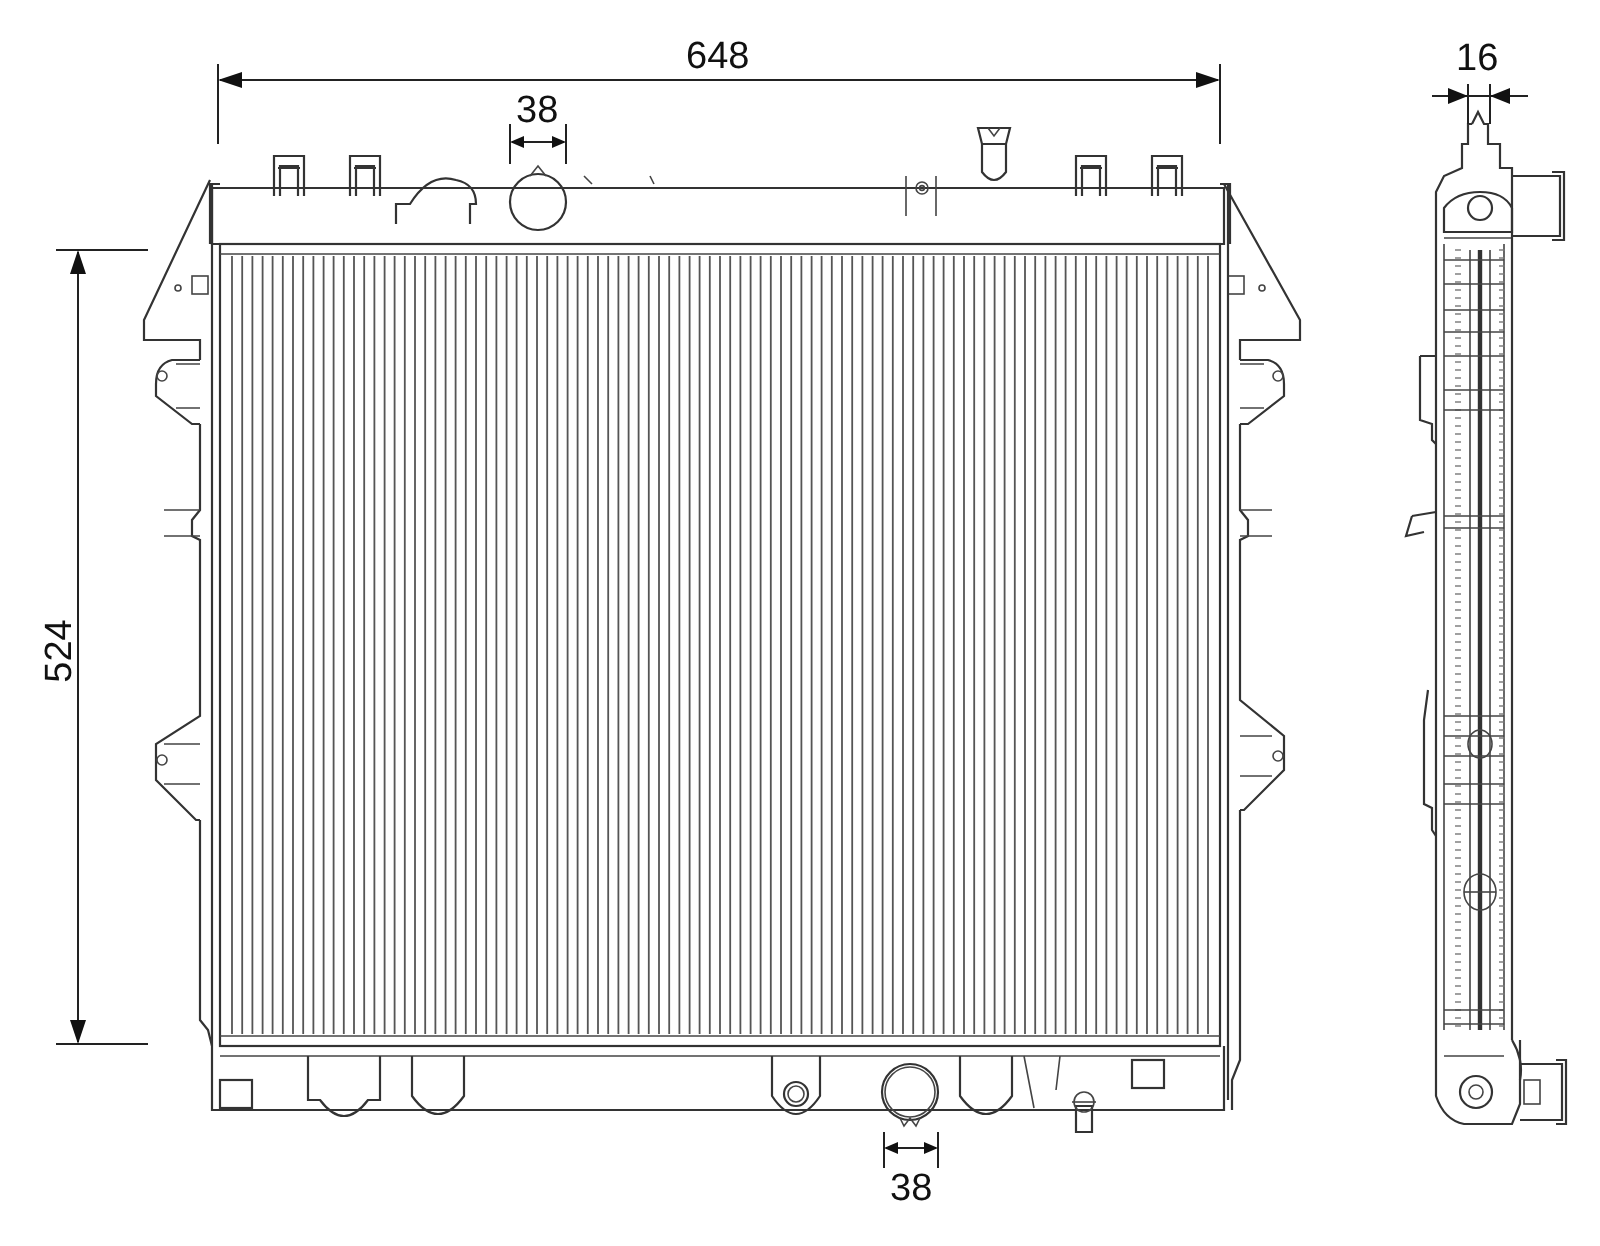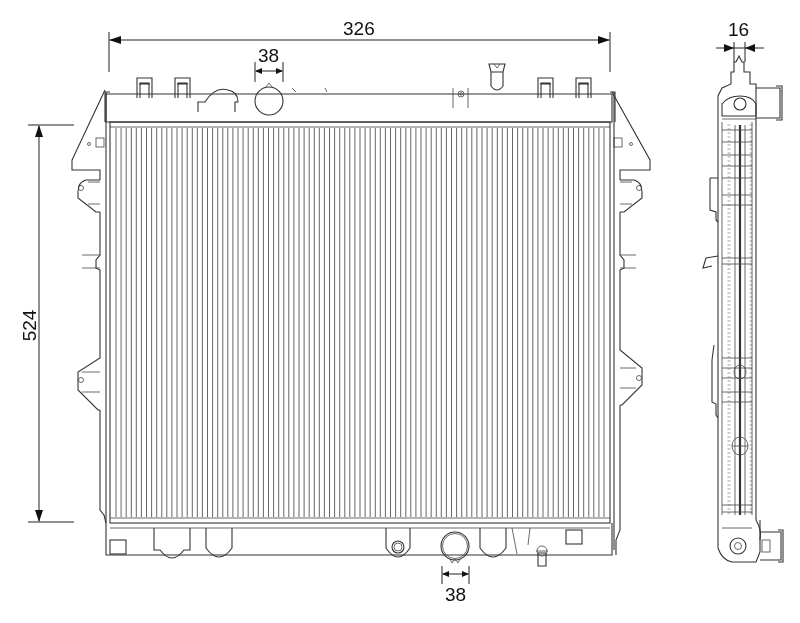--- a/index.html
+++ b/index.html
@@ -466,17 +466,17 @@
 
   <g>
     <line class="dim" x1="734" y1="42" x2="734" y2="62"></line>
     <line class="dim" x1="745" y1="42" x2="745" y2="62"></line>
     <line class="dim" x1="716" y1="48" x2="764" y2="48"></line>
     <path class="arrow" d="M734,48 L724,44 L724,52 Z"></path>
     <path class="arrow" d="M745,48 L755,44 L755,52 Z"></path>
   </g>
 </svg>
 
-<span class="dimtext" style="left:343px; top:19px;">326</span>
+<span class="dimtext" style="left:343px; top:19px;">648</span>
 <span class="dimtext" style="left:258px; top:46px;">38</span>
 <span class="dimtext" style="left:728px; top:20px;">16</span>
 <span class="dimtext v" style="left:14px; top:316px;">524</span>
 <span class="dimtext" style="left:445px; top:585px;">38</span>
 
 </body></html>

